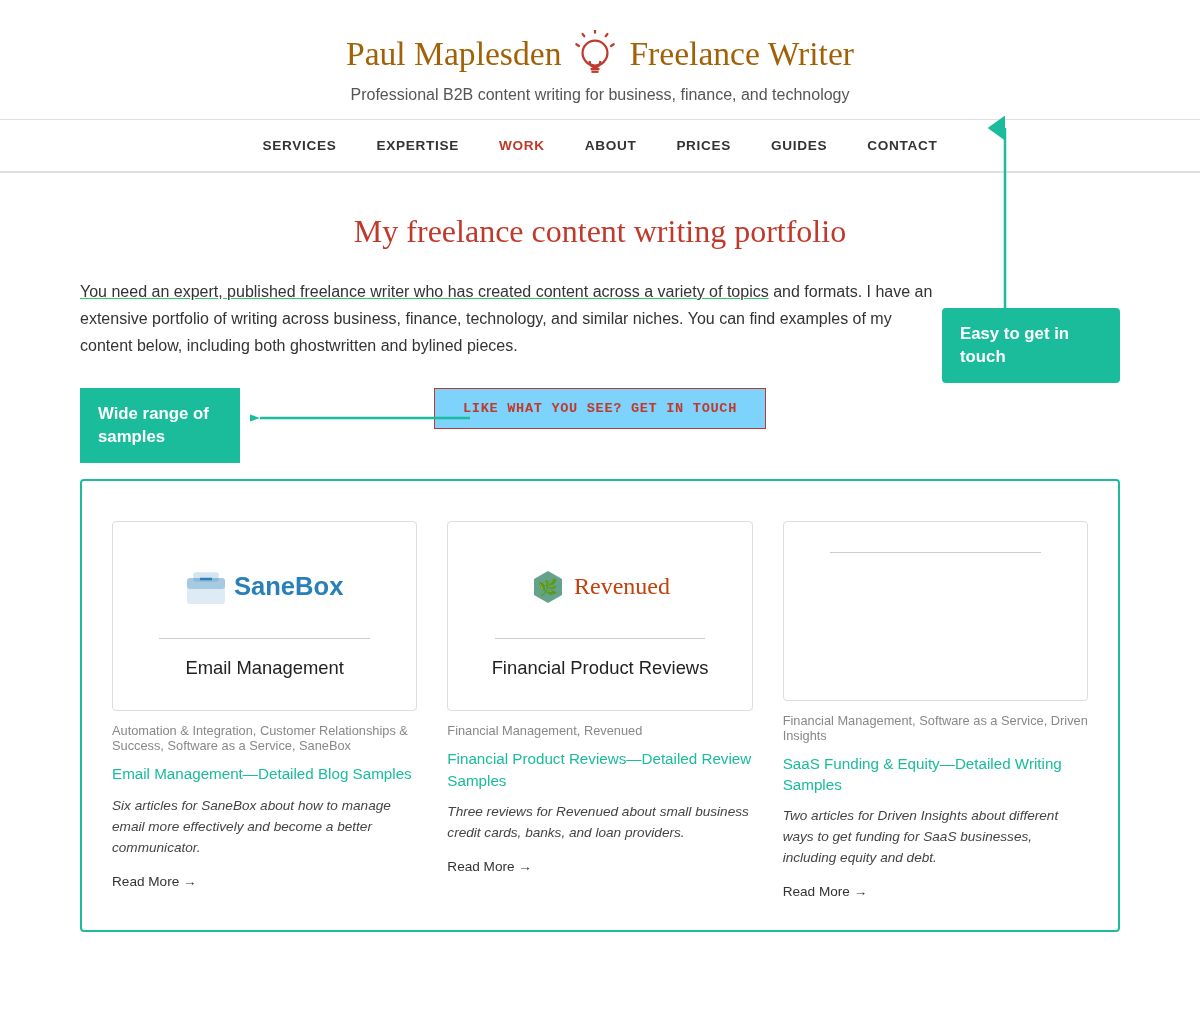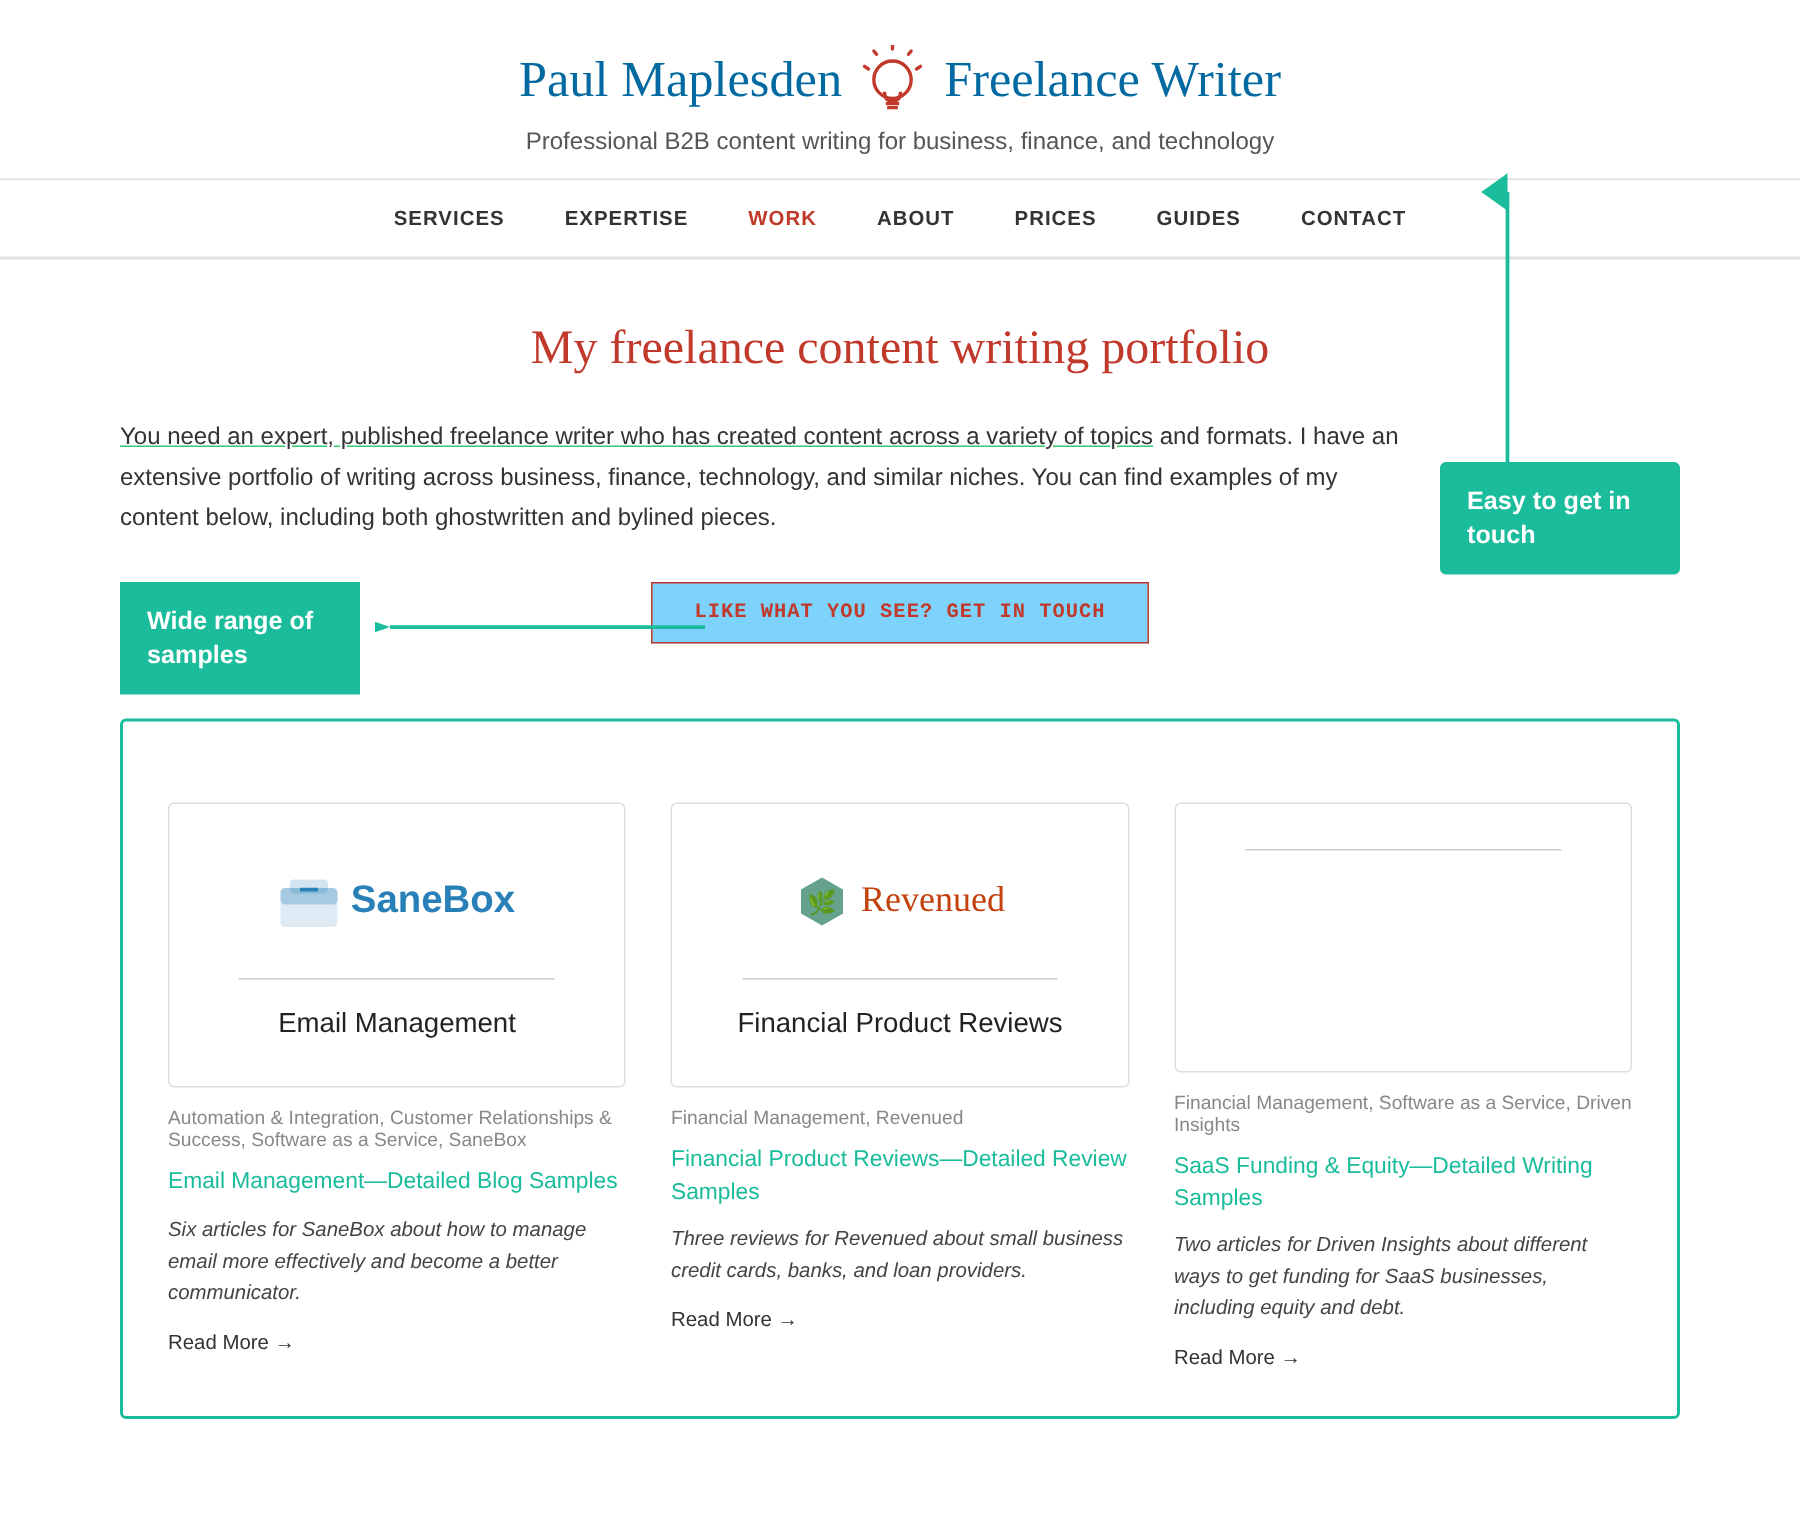--- a/index.html
+++ b/index.html
@@ -7,21 +7,21 @@
 
     
     .site-header {
       text-align: center;
       padding: 30px 20px 15px;
       border-bottom: 1px solid #e0e0e0;
     }
     .site-title {
       font-size: 2.1rem;
       font-weight: normal;
-      color: #0369a1;
+      color: #a16207;
       display: flex;
       align-items: center;
       justify-content: center;
       gap: 10px;
     }
     .bulb-icon {
       display: inline-block;
       width: 48px;
       height: 48px;
     }
@@ -120,30 +120,30 @@
       position: absolute;
       right: -30px;
       top: -290px;
       background: #1abc9c;
       color: #fff;
       font-family: Arial, sans-serif;
       font-weight: 700;
       font-size: 1.05rem;
       padding: 14px 18px;
       border-radius: 4px;
-      width: 160px;
+      width: 178px;
       line-height: 1.4;
       z-index: 10;
     }
 
     
     .portfolio-container {
       border: 2px solid #1abc9c;
       border-radius: 4px;
-      padding: 54px 30px 30px;
+      padding: 40px 30px 30px;
       position: relative;
       margin-top: 10px;
     }
 
     .portfolio-grid {
       display: grid;
       grid-template-columns: 1fr 1fr 1fr;
       gap: 30px;
     }
 

